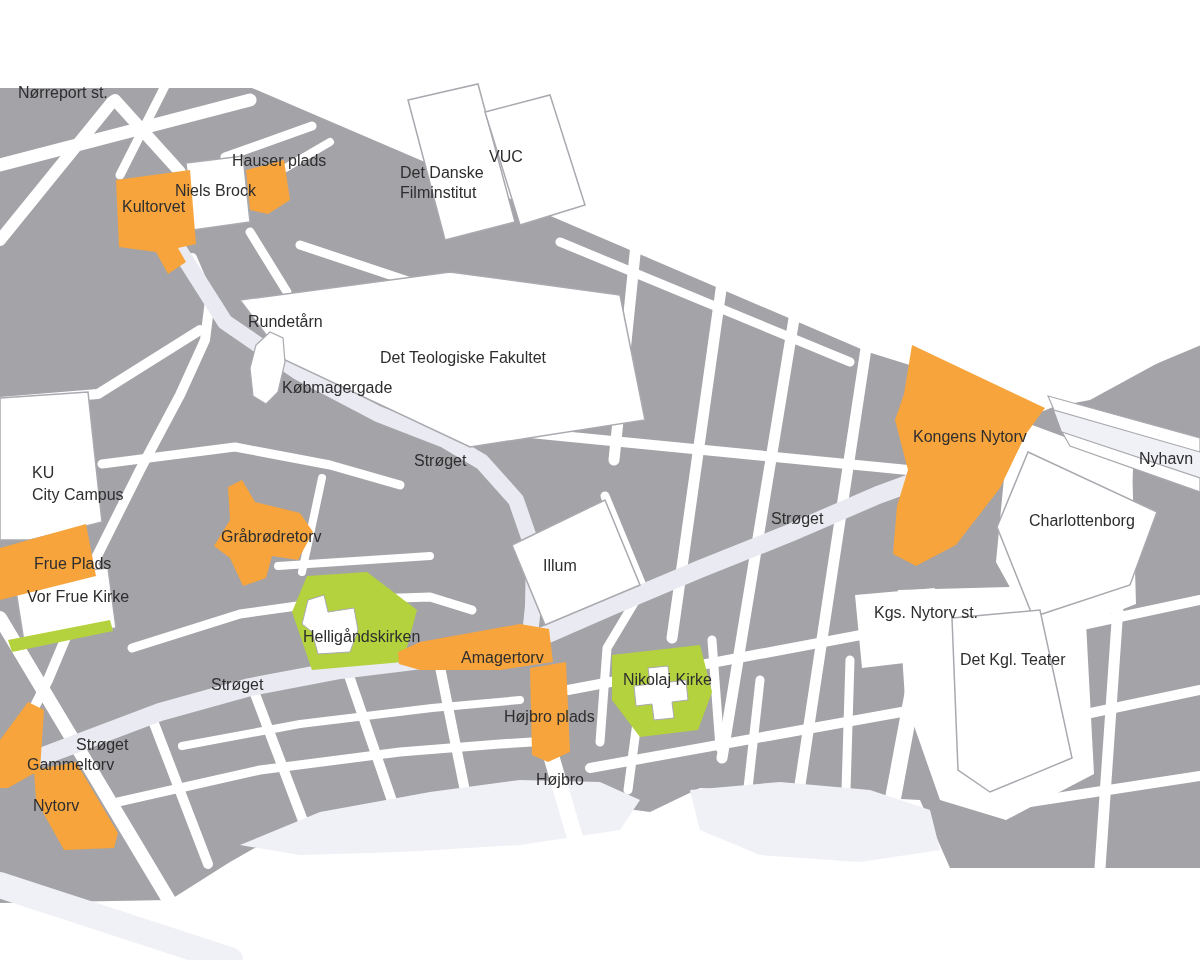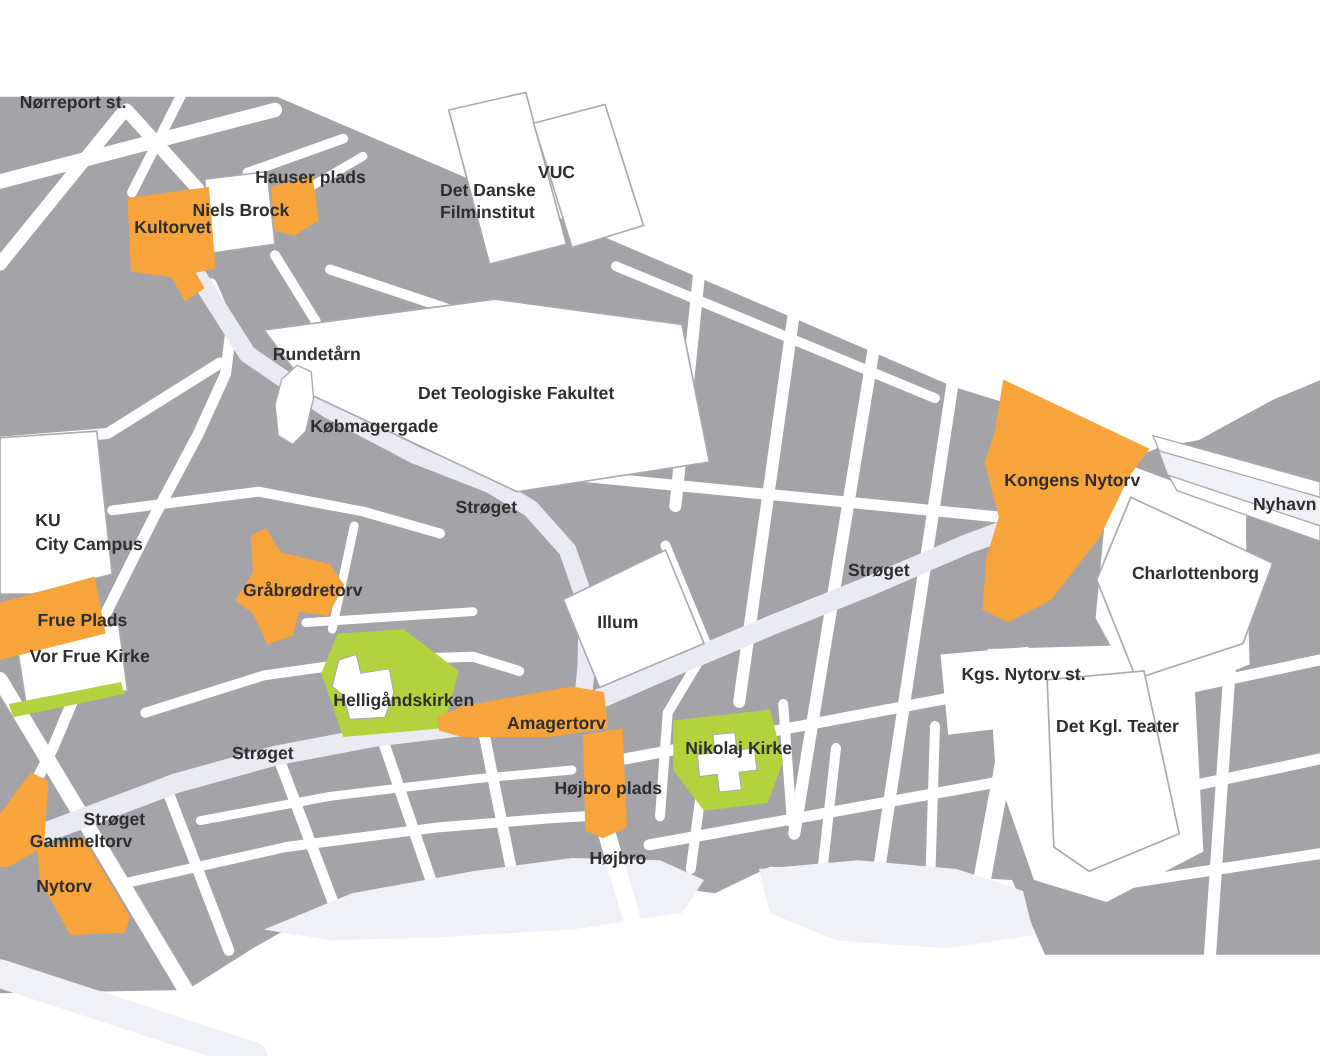--- a/index.html
+++ b/index.html
@@ -1,16 +1,16 @@
 <!DOCTYPE html>
 <html style="--background: #FFFFFF; --block: #A3A3A8; --street: #FFFFFF; --pedestrian: #EAEAF2; --water: #F0F0F7; --outline: #A9A9AF; --highlight: #F7A43C; --green: #B4D23D; --label: #2E2E2E;"><head>
 <meta charset="utf-8">
 <style>
   html,body{margin:0;padding:0;background:#fff;}
-  .stage{width:1200px;height:960px;position:relative;background:var(--background,#fff);overflow:hidden;font-weight:bold;}
+  .stage{width:1200px;height:960px;position:relative;background:var(--background,#fff);overflow:hidden;}
   svg{display:block;}
   .block{fill:var(--block);}
   .carve{fill:var(--street);}
   .street{stroke:var(--street);fill:none;stroke-linejoin:round;stroke-linecap:round;}
   .ped{stroke:var(--pedestrian);fill:none;stroke-linejoin:round;stroke-linecap:round;}
   .water{fill:var(--water);}
   .waterline{stroke:var(--water);fill:none;stroke-linecap:round;}
   .outlined{fill:#ffffff;stroke:var(--outline);stroke-width:1.5;}
   .thinoutlined{fill:#ffffff;stroke:var(--outline);stroke-width:1.2;}
   .green{fill:var(--green);}

